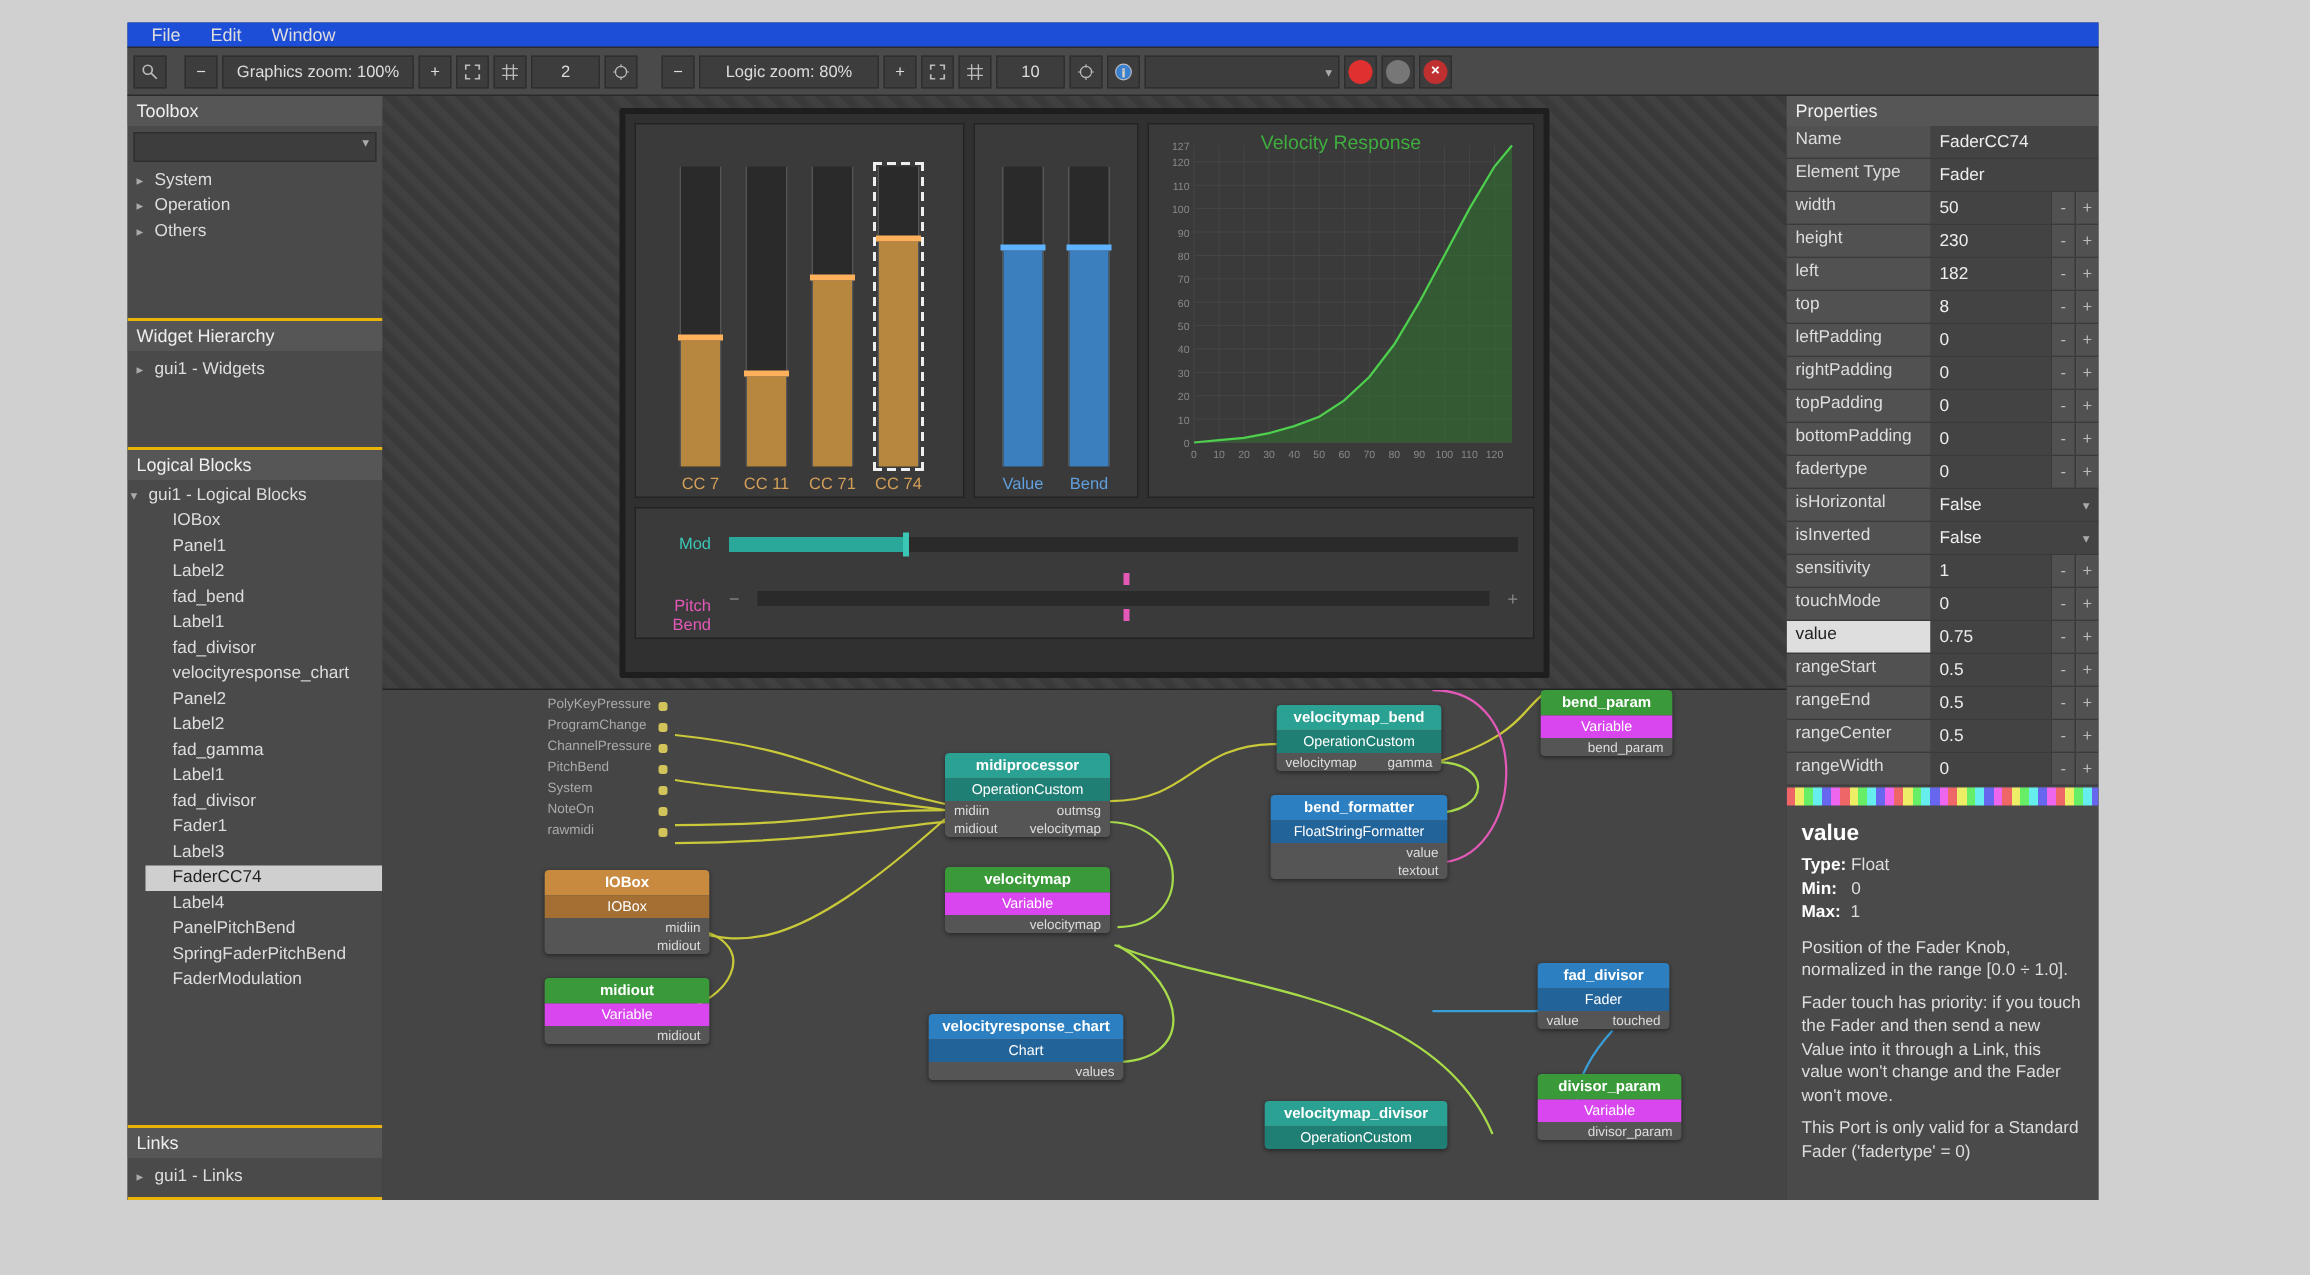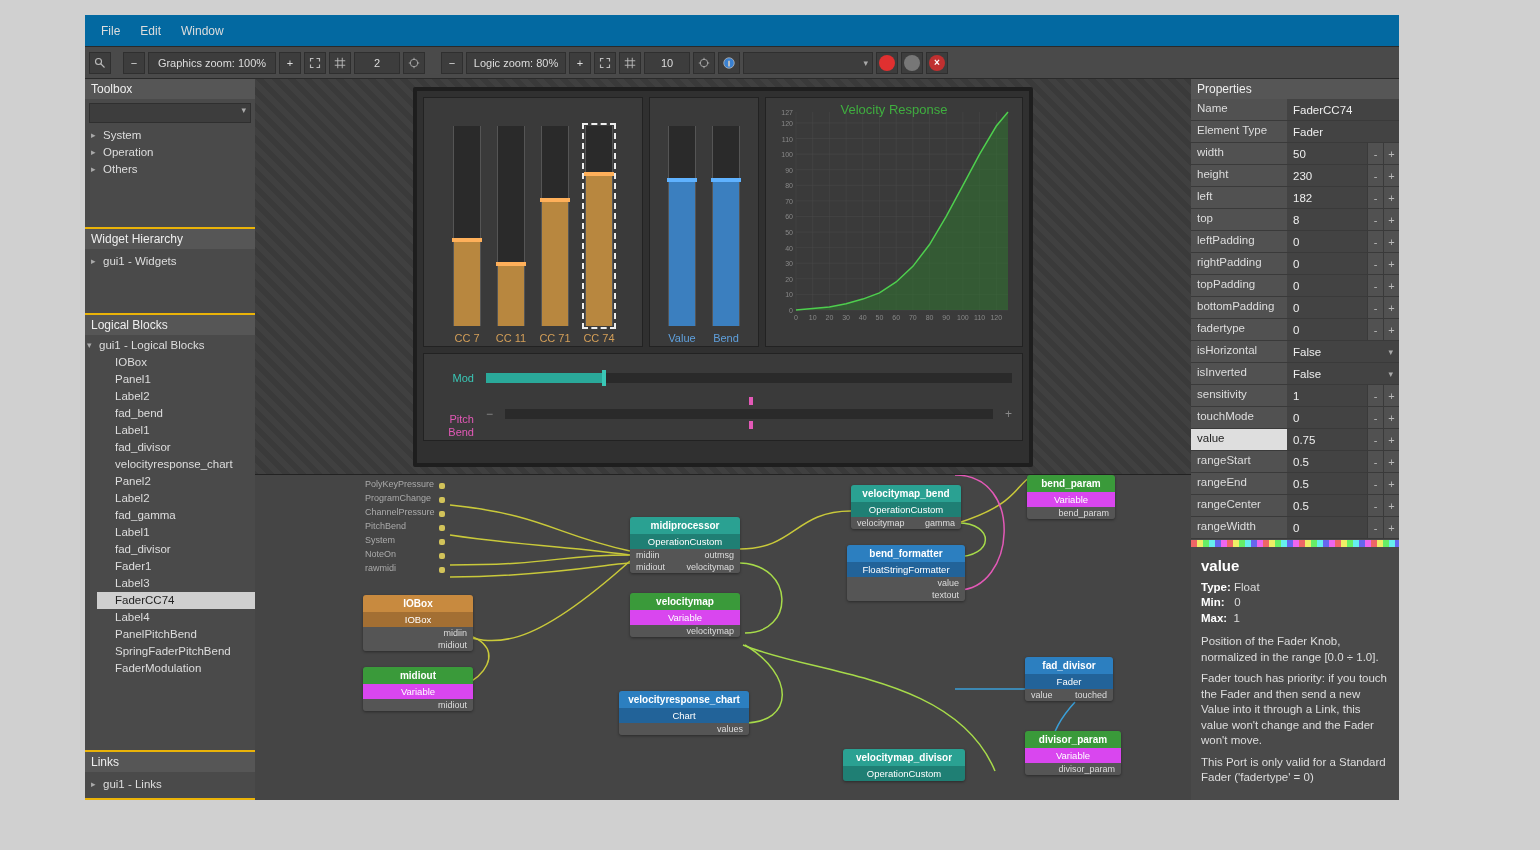--- a/index.html
+++ b/index.html
@@ -1,25 +1,25 @@
 <!DOCTYPE html>
 <html><head>
 <meta charset="utf-8">
 <style>
   * { box-sizing: border-box; margin: 0; padding: 0; font-family: "Segoe UI", Arial, sans-serif; }
   html, body { width: 100%; height: 100%; background: #d0d0d0; overflow: hidden; }
   .app-wrap { position: absolute; left: 85px; top: 15px; width: 1314px; height: 785px; background:#3d3d3d; color:#ccc; font-size:12px; display:flex; flex-direction:column;}
-  .menubar { height:32px; background:#0369a1; display:flex; align-items:center; padding:0 6px; border-bottom:1px solid #2a2a2a;}
+  .menubar { height:17px; background:#1d4ed8; display:flex; align-items:center; padding:0 6px; border-bottom:1px solid #2a2a2a;}
   .menubar span { padding:0 10px; cursor:default; color:#ddd;}
   .toolbar { height:32px; background:#4a4a4a; display:flex; align-items:center; padding:0 4px; gap:3px; border-bottom:1px solid #2a2a2a;}
   .tbtn, .tinput { height:22px; background:#3d3d3d; border:1px solid #2f2f2f; color:#ddd; display:flex; align-items:center; justify-content:center; font-size:11px;}
   .tbtn { width:22px; }
   .tbtn.ico svg { width:12px; height:12px; fill:#bbb; stroke:#bbb;}
   .tinput.wide { width:128px;}
-  .tinput.med { width:100px;text-align:right;}
+  .tinput.med { width:120px;text-align:right;}
   .tinput.small { width:46px;}
   .tcombo { width:130px; position:relative;}
   .tcombo:after { content:"▾"; position:absolute; right:4px; color:#aaa; font-size:9px;}
   .circ { width:16px;height:16px;border-radius:50%;}
   .circ.red{background:#e03030;} .circ.grey{background:#777;} .circ.x{background:#c03030; color:#fff;font-weight:bold;}
   .main { flex:1; display:flex; overflow:hidden;}
   .left-col { width:170px; display:flex; flex-direction:column; background:#4a4a4a;}
   .panel { border-bottom:2px solid #eab308; display:flex; flex-direction:column;}
   .panel-h { background:#565656; color:#eee; font-size:12px; padding:3px 6px;}
   .panel-body { padding:4px 4px; font-size:11.5px; color:#ddd;}

